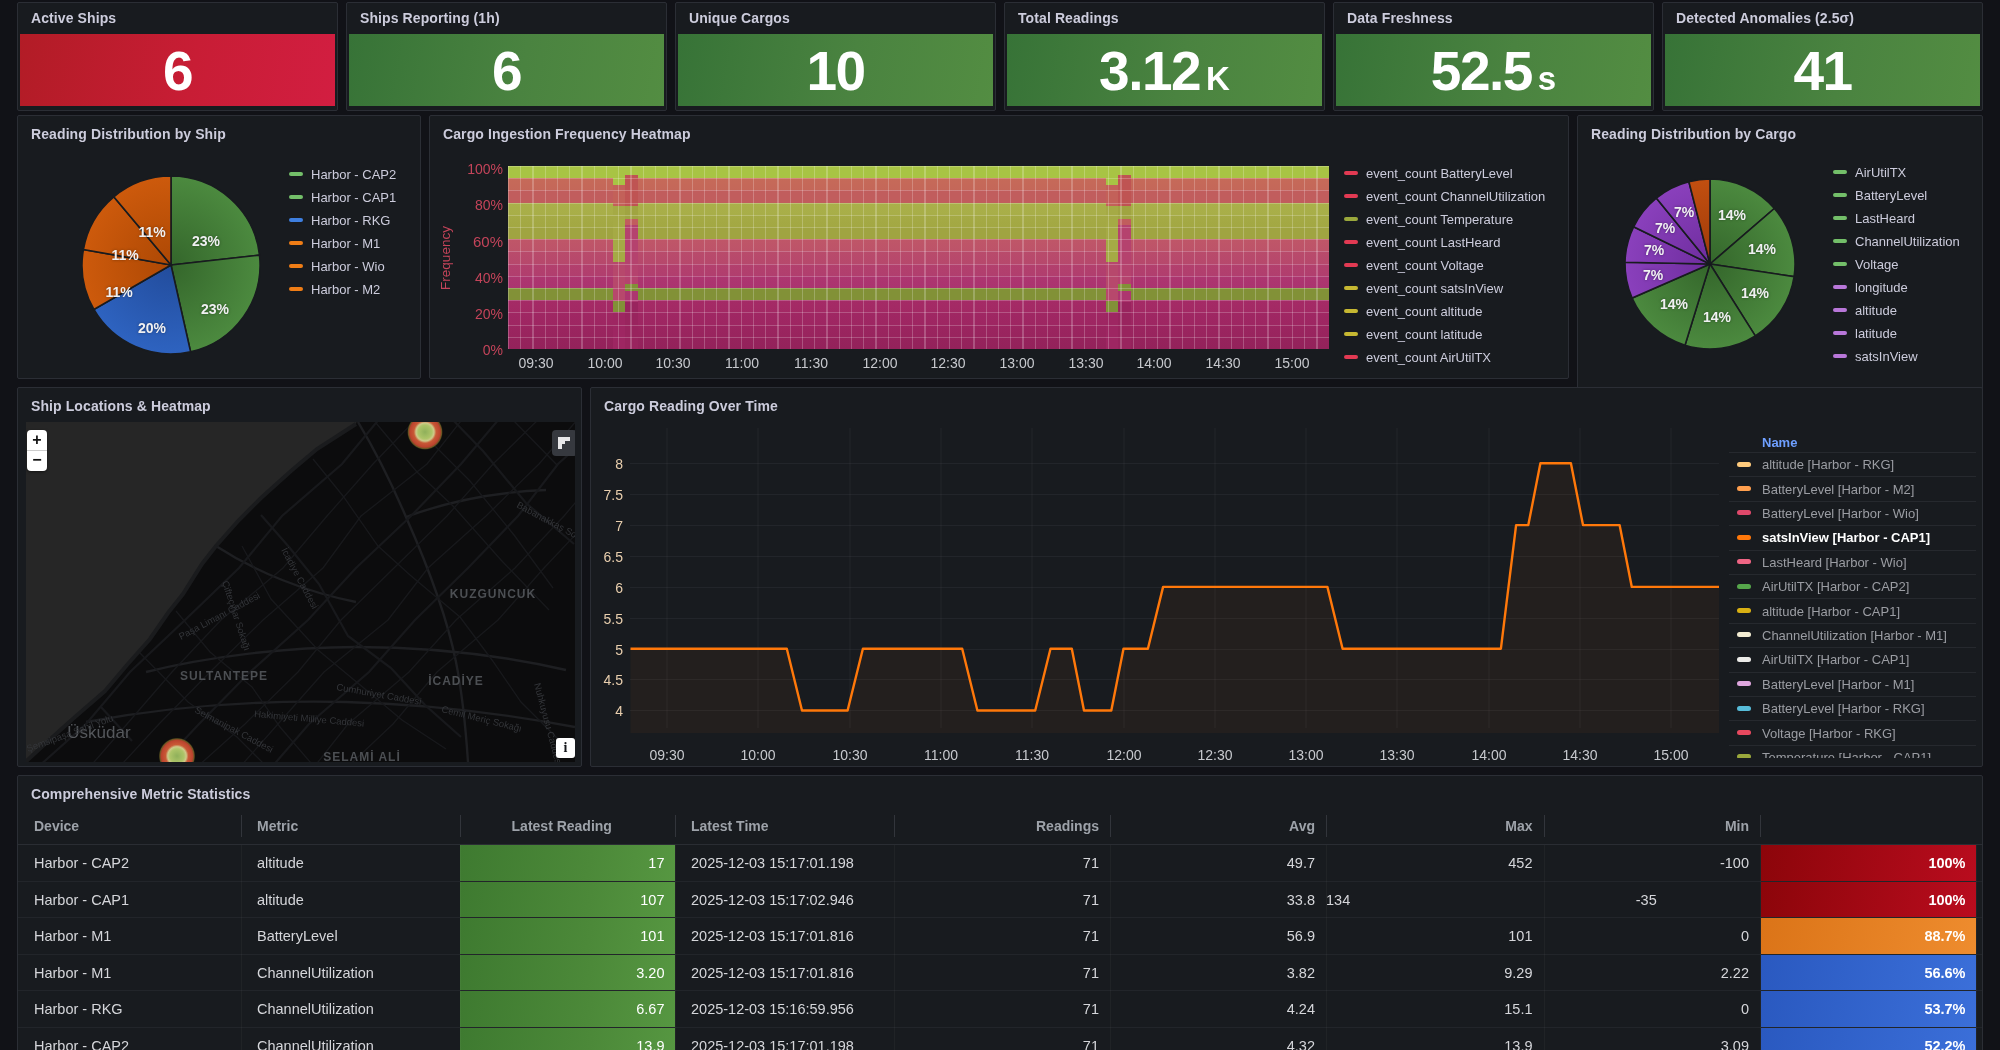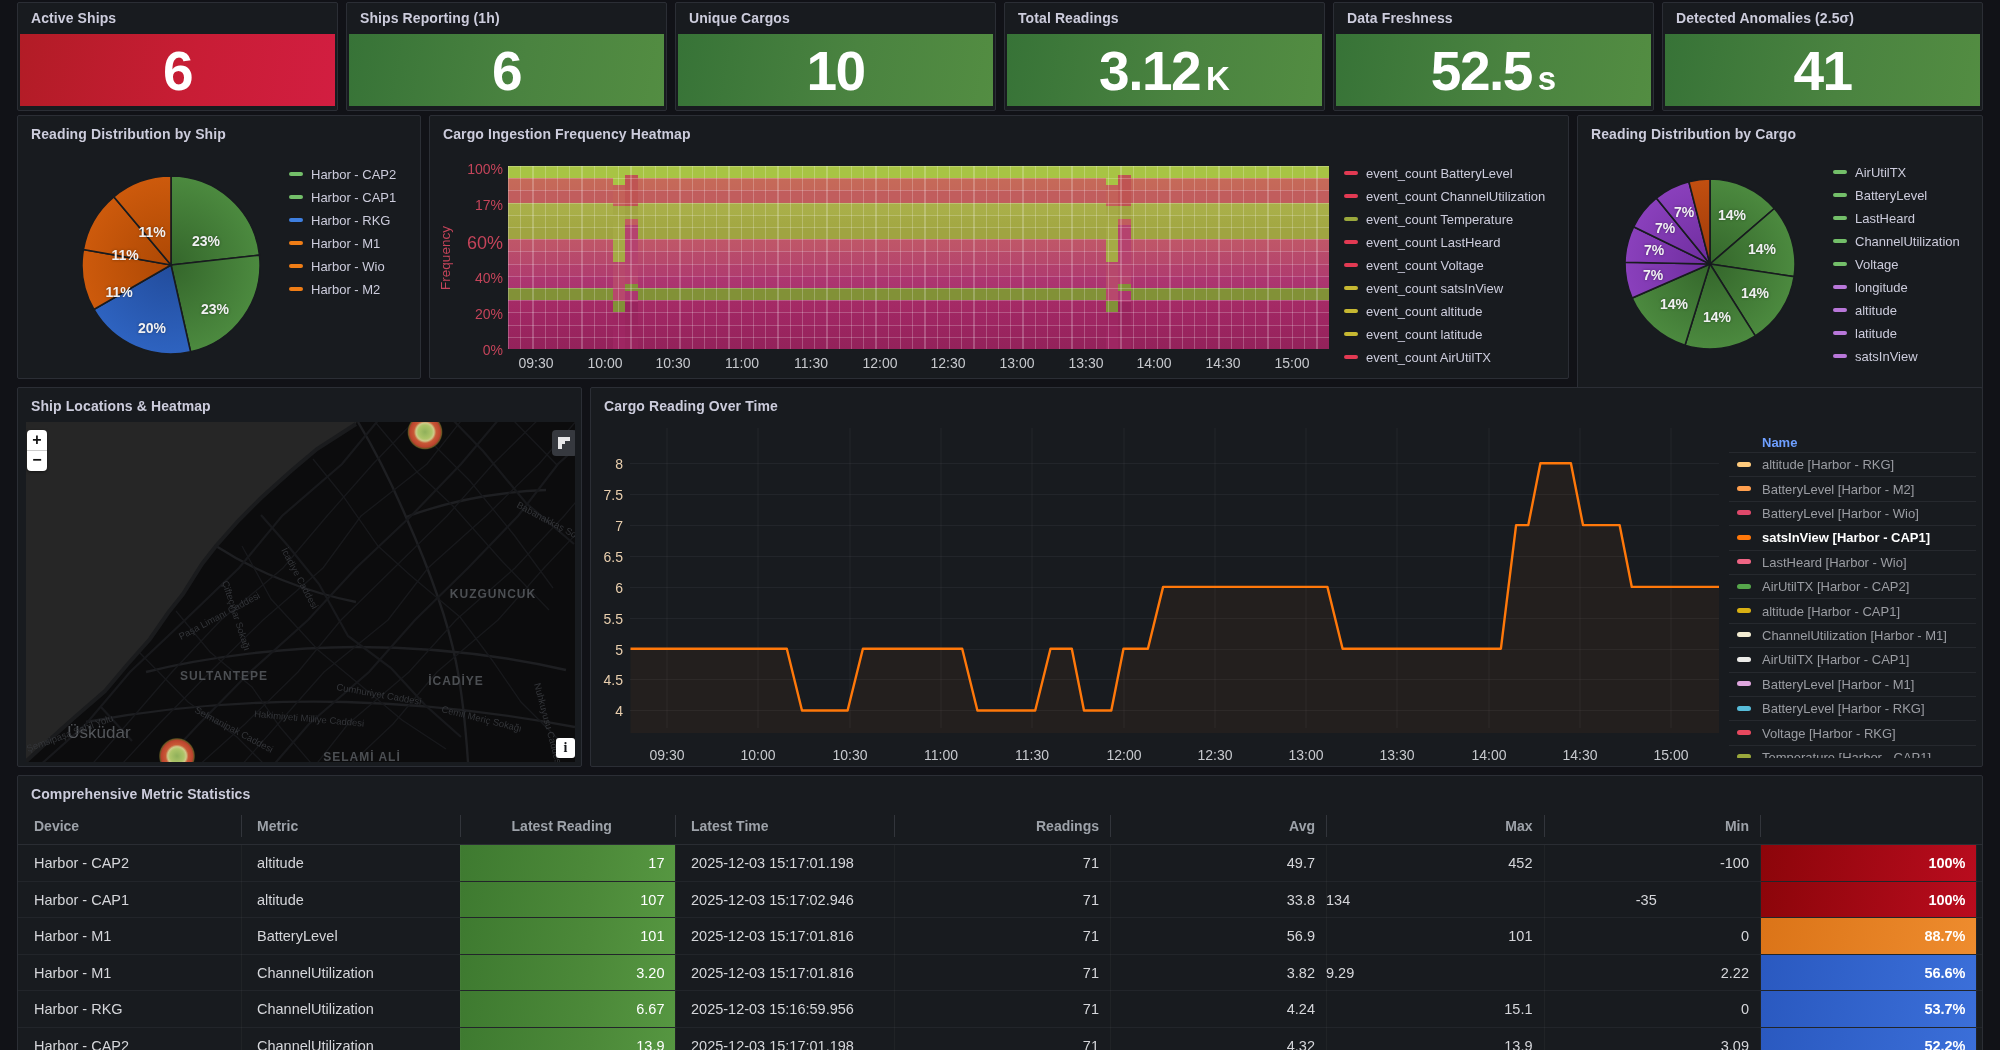--- a/index.html
+++ b/index.html
@@ -113,22 +113,22 @@
     <div class="lgTxt" style="left:293px;top:150px;">Harbor - Wio</div>
   <div class="lgMark" style="left:271px;top:171px;background:#ef7d16;"></div>
     <div class="lgTxt" style="left:293px;top:173px;">Harbor - M2</div>
 </div>
 
 <div class="panel" style="left:429px;top:115px;width:1140px;height:264px;">
   <div class="ptitle">Cargo Ingestion Frequency Heatmap</div>
   <div style="position:absolute;left:8px;top:92px;width:14px;height:100px;color:#c4445a;font-size:13.5px;transform:rotate(-90deg);transform-origin:center;white-space:nowrap;display:flex;align-items:center;justify-content:center;">Frequency</div>
 
   <div style="position:absolute;right:1065px;top:45px;font-size:14px;color:#c4445a;">100%</div>
-  <div style="position:absolute;right:1065px;top:81px;font-size:14px;color:#c4445a;">17%</div>
-  <div style="position:absolute;right:1065px;top:117px;font-size:18px;color:#c4445a;">60%</div>
+  <div style="position:absolute;right:1065px;top:81px;font-size:14px;color:#c4445a;">80%</div>
+  <div style="position:absolute;right:1065px;top:117px;font-size:15px;color:#c4445a;">60%</div>
   <div style="position:absolute;right:1065px;top:154px;font-size:14px;color:#c4445a;">40%</div>
   <div style="position:absolute;right:1065px;top:190px;font-size:14px;color:#c4445a;">20%</div>
   <div style="position:absolute;right:1065px;top:226px;font-size:14px;color:#c4445a;">0%</div>
 
   <div id="hmplot" style="position:absolute;left:78px;top:50px;width:821px;height:183px;background:linear-gradient(to bottom,
       #a8c444 0, #a8c444 12.2px,
       #c66a59 12.2px, #c46759 24.4px,
       #c15d5d 24.4px, #c15d5d 36.6px,
       #aab04a 36.6px, #a8ae48 48.8px,
       #a5aa45 48.8px, #a3a843 61px,
@@ -484,21 +484,21 @@
   </div>
   <div style="position:absolute;left:0;top:178.5px;width:1964px;height:36.5px;border-bottom:1px solid #22252a;font-size:14.5px;color:#d5d6da;">
     <div style="position:absolute;left:16px;top:10px;">Harbor - M1</div>
     <div style="position:absolute;left:239px;top:10px;">ChannelUtilization</div>
     <div style="position:absolute;left:442.0px;top:0;width:214.5px;height:35.5px;background:linear-gradient(100deg,#3e7a30 0%,#4c8939 60%,#569741 100%);">
         <div style="position:absolute;right:10px;top:10px;color:#fff;">3.20</div>
       </div>
     <div style="position:absolute;left:673px;top:10px;">2025-12-03 15:17:01.816</div>
     <div style="position:absolute;left:875.5px;top:10px;width:205.5px;text-align:right;">71</div>
     <div style="position:absolute;left:1092px;top:10px;width:205px;text-align:right;">3.82</div>
-    <div style="position:absolute;left:1308px;top:10px;width:206.5px;text-align:left;">9.29</div>
+    <div style="position:absolute;left:1308px;top:10px;width:206.5px;text-align:right;">9.29</div>
     <div style="position:absolute;left:1525.5px;top:10px;width:205.5px;text-align:right;">2.22</div>
     <div style="position:absolute;left:1742.5px;top:0;width:215px;height:35.5px;background:linear-gradient(100deg,#2a59c0,#3b6fd9);">
         <div style="position:absolute;right:10px;top:10px;color:#fff;font-weight:600;">56.6%</div>
       </div>
   </div>
   <div style="position:absolute;left:0;top:215.0px;width:1964px;height:36.5px;border-bottom:1px solid #22252a;font-size:14.5px;color:#d5d6da;">
     <div style="position:absolute;left:16px;top:10px;">Harbor - RKG</div>
     <div style="position:absolute;left:239px;top:10px;">ChannelUtilization</div>
     <div style="position:absolute;left:442.0px;top:0;width:214.5px;height:35.5px;background:linear-gradient(100deg,#3e7a30 0%,#4c8939 60%,#569741 100%);">
         <div style="position:absolute;right:10px;top:10px;color:#fff;">6.67</div>

